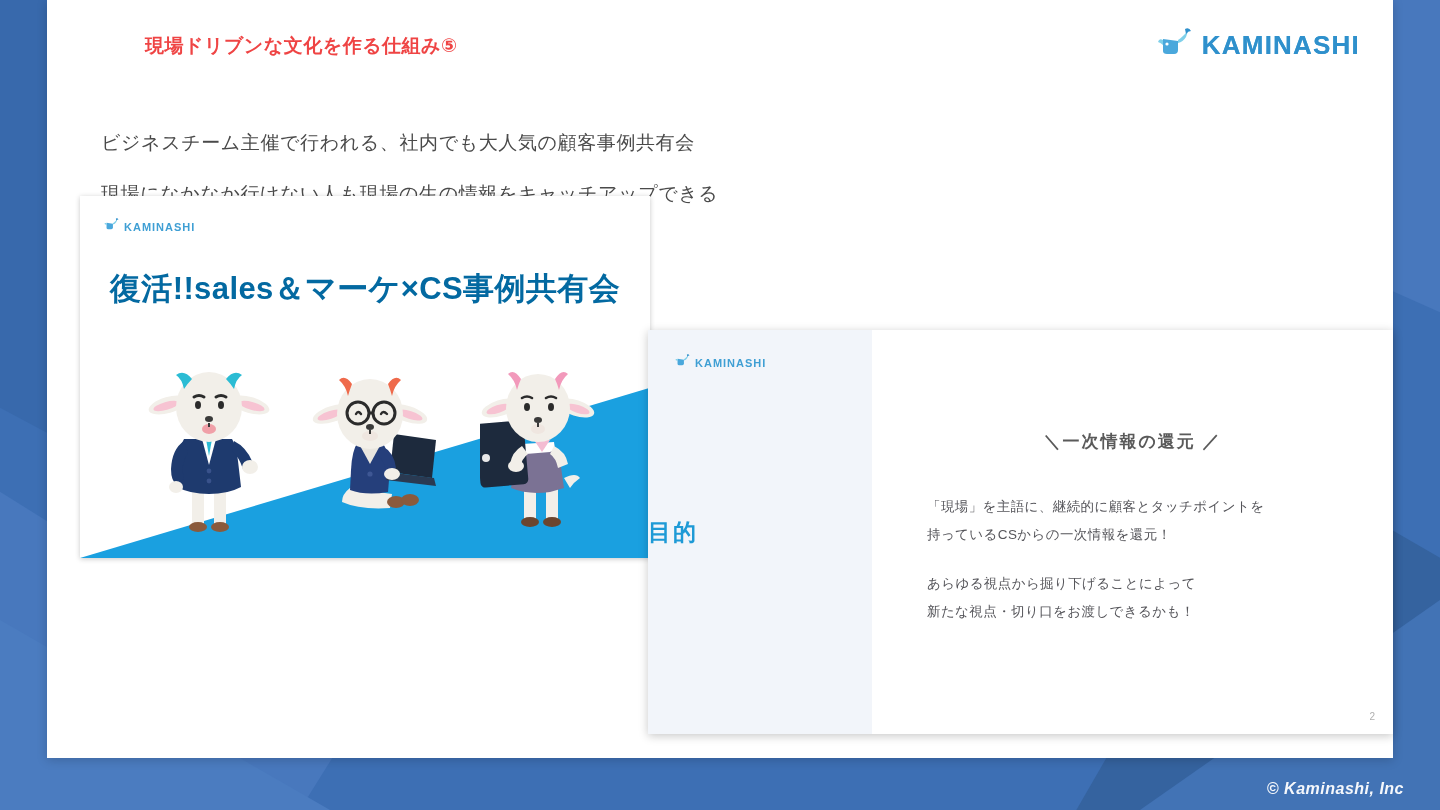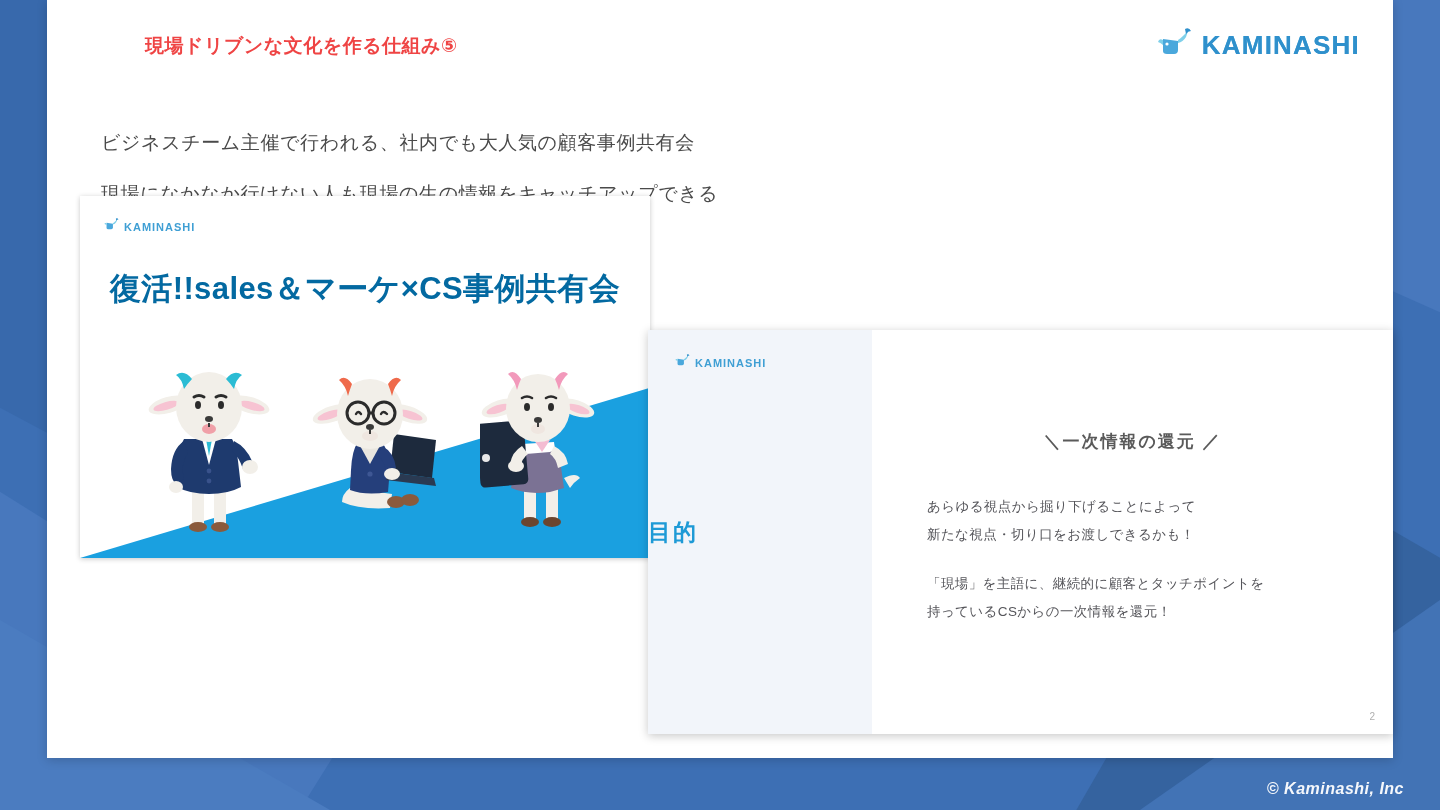--- a/index.html
+++ b/index.html
@@ -409,27 +409,27 @@
           <span class="brand-text-sm">KAMINASHI</span>
         </div>
         <div class="purpose-label">目的</div>
       </div>
 
       <div class="purpose-right">
         <div class="purpose-heading">＼一次情報の還元 ／</div>
 
         <div class="purpose-body">
           <div class="para">
+            <div>「現場」を主語に、継続的に顧客とタッチポイントを</div>
+            <div>持っているCSからの一次情報を還元！</div>
+          </div>
+          <div class="para">
             <div>あらゆる視点から掘り下げることによって</div>
             <div>新たな視点・切り口をお渡しできるかも！</div>
           </div>
-          <div class="para">
-            <div>「現場」を主語に、継続的に顧客とタッチポイントを</div>
-            <div>持っているCSからの一次情報を還元！</div>
-          </div>
         </div>
 
         <div class="page-num">2</div>
       </div>
     </div>
 
   </div>
 
   <div class="footer-copy">© Kaminashi, Inc</div>
 

